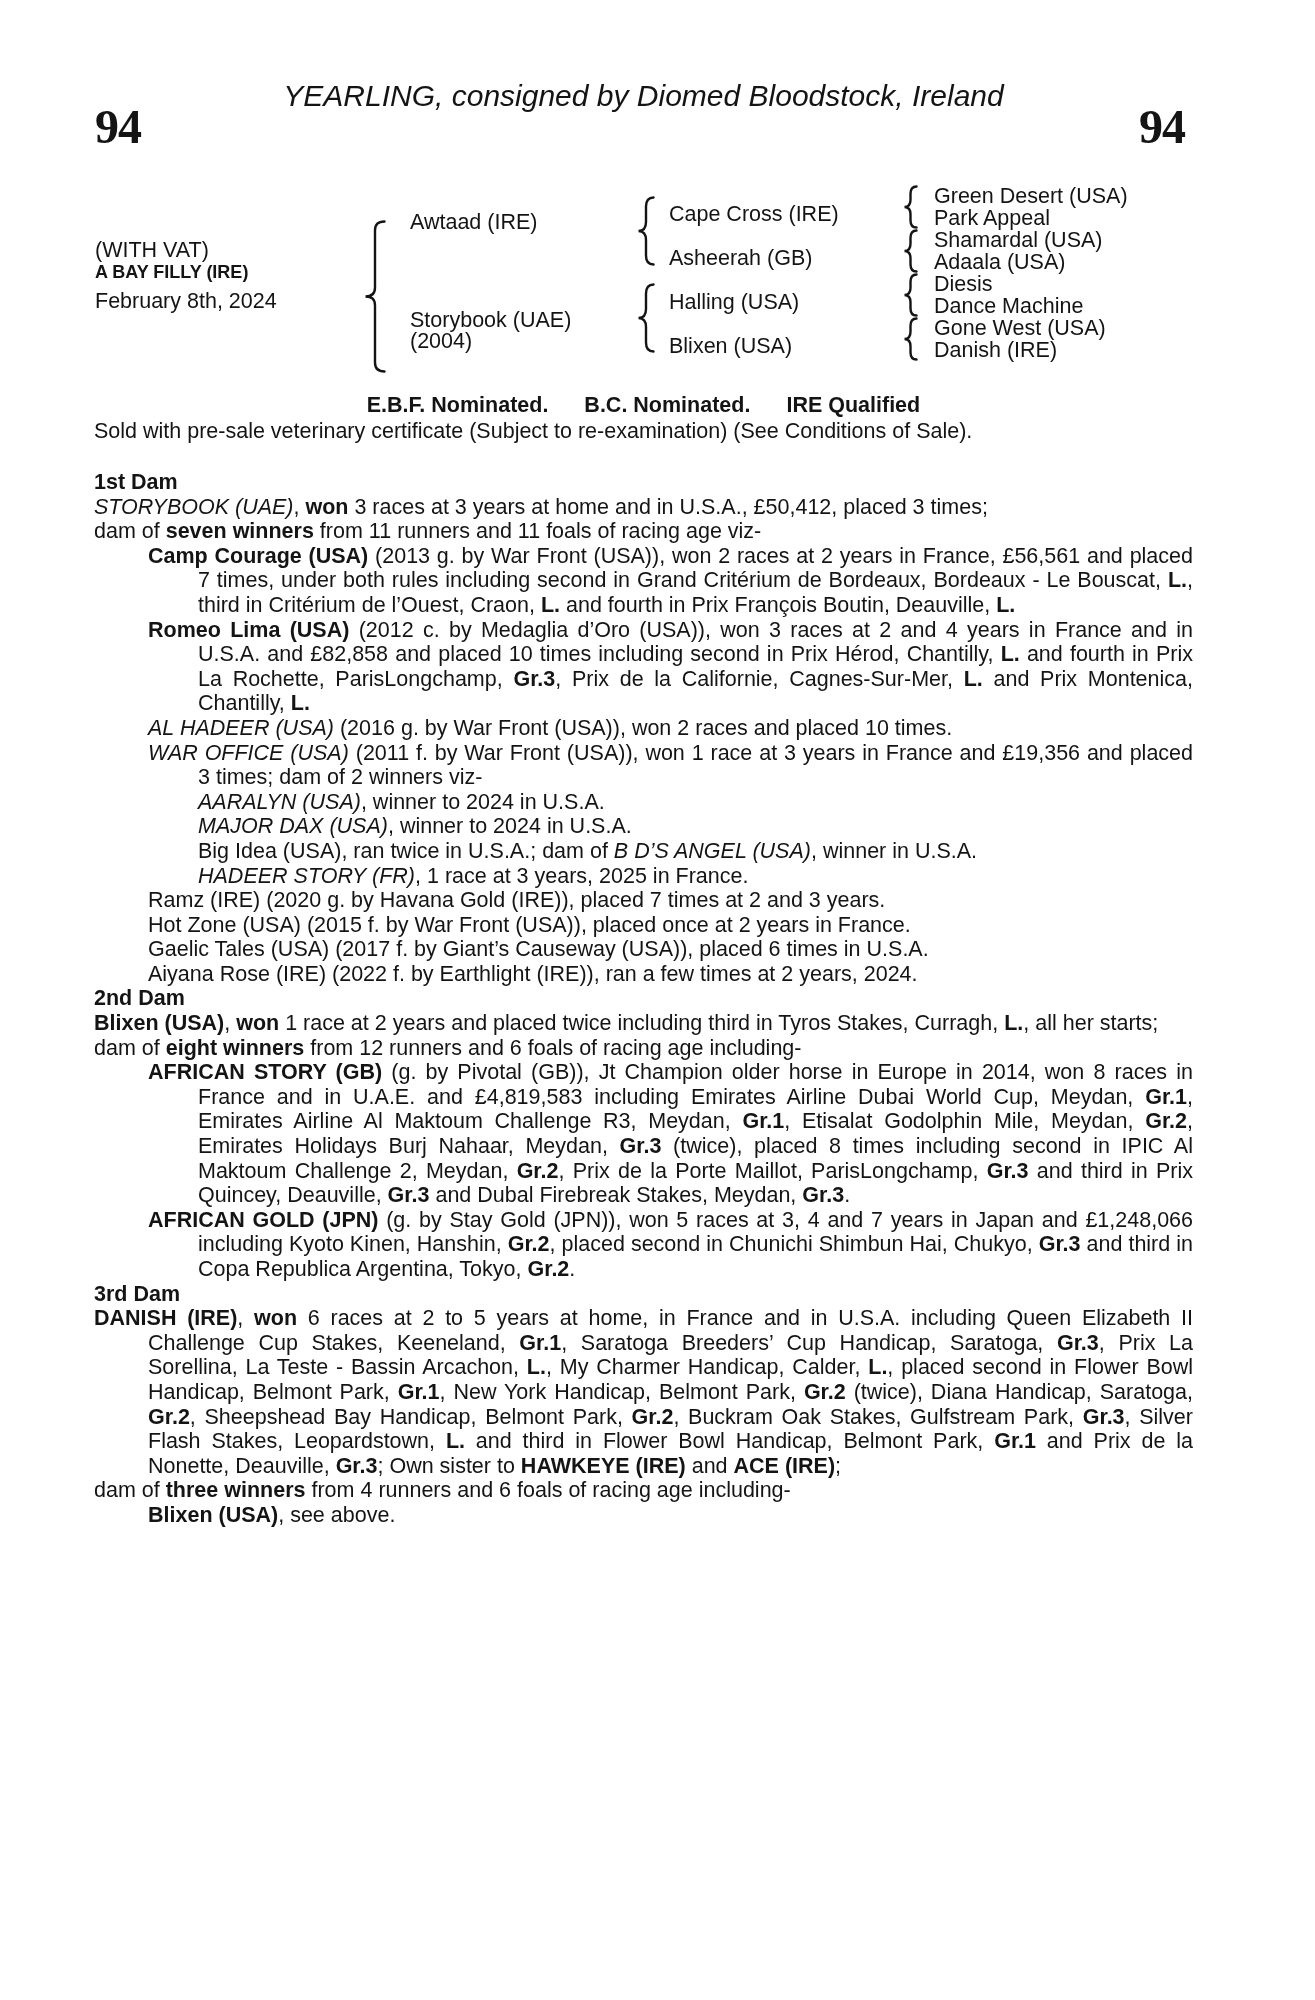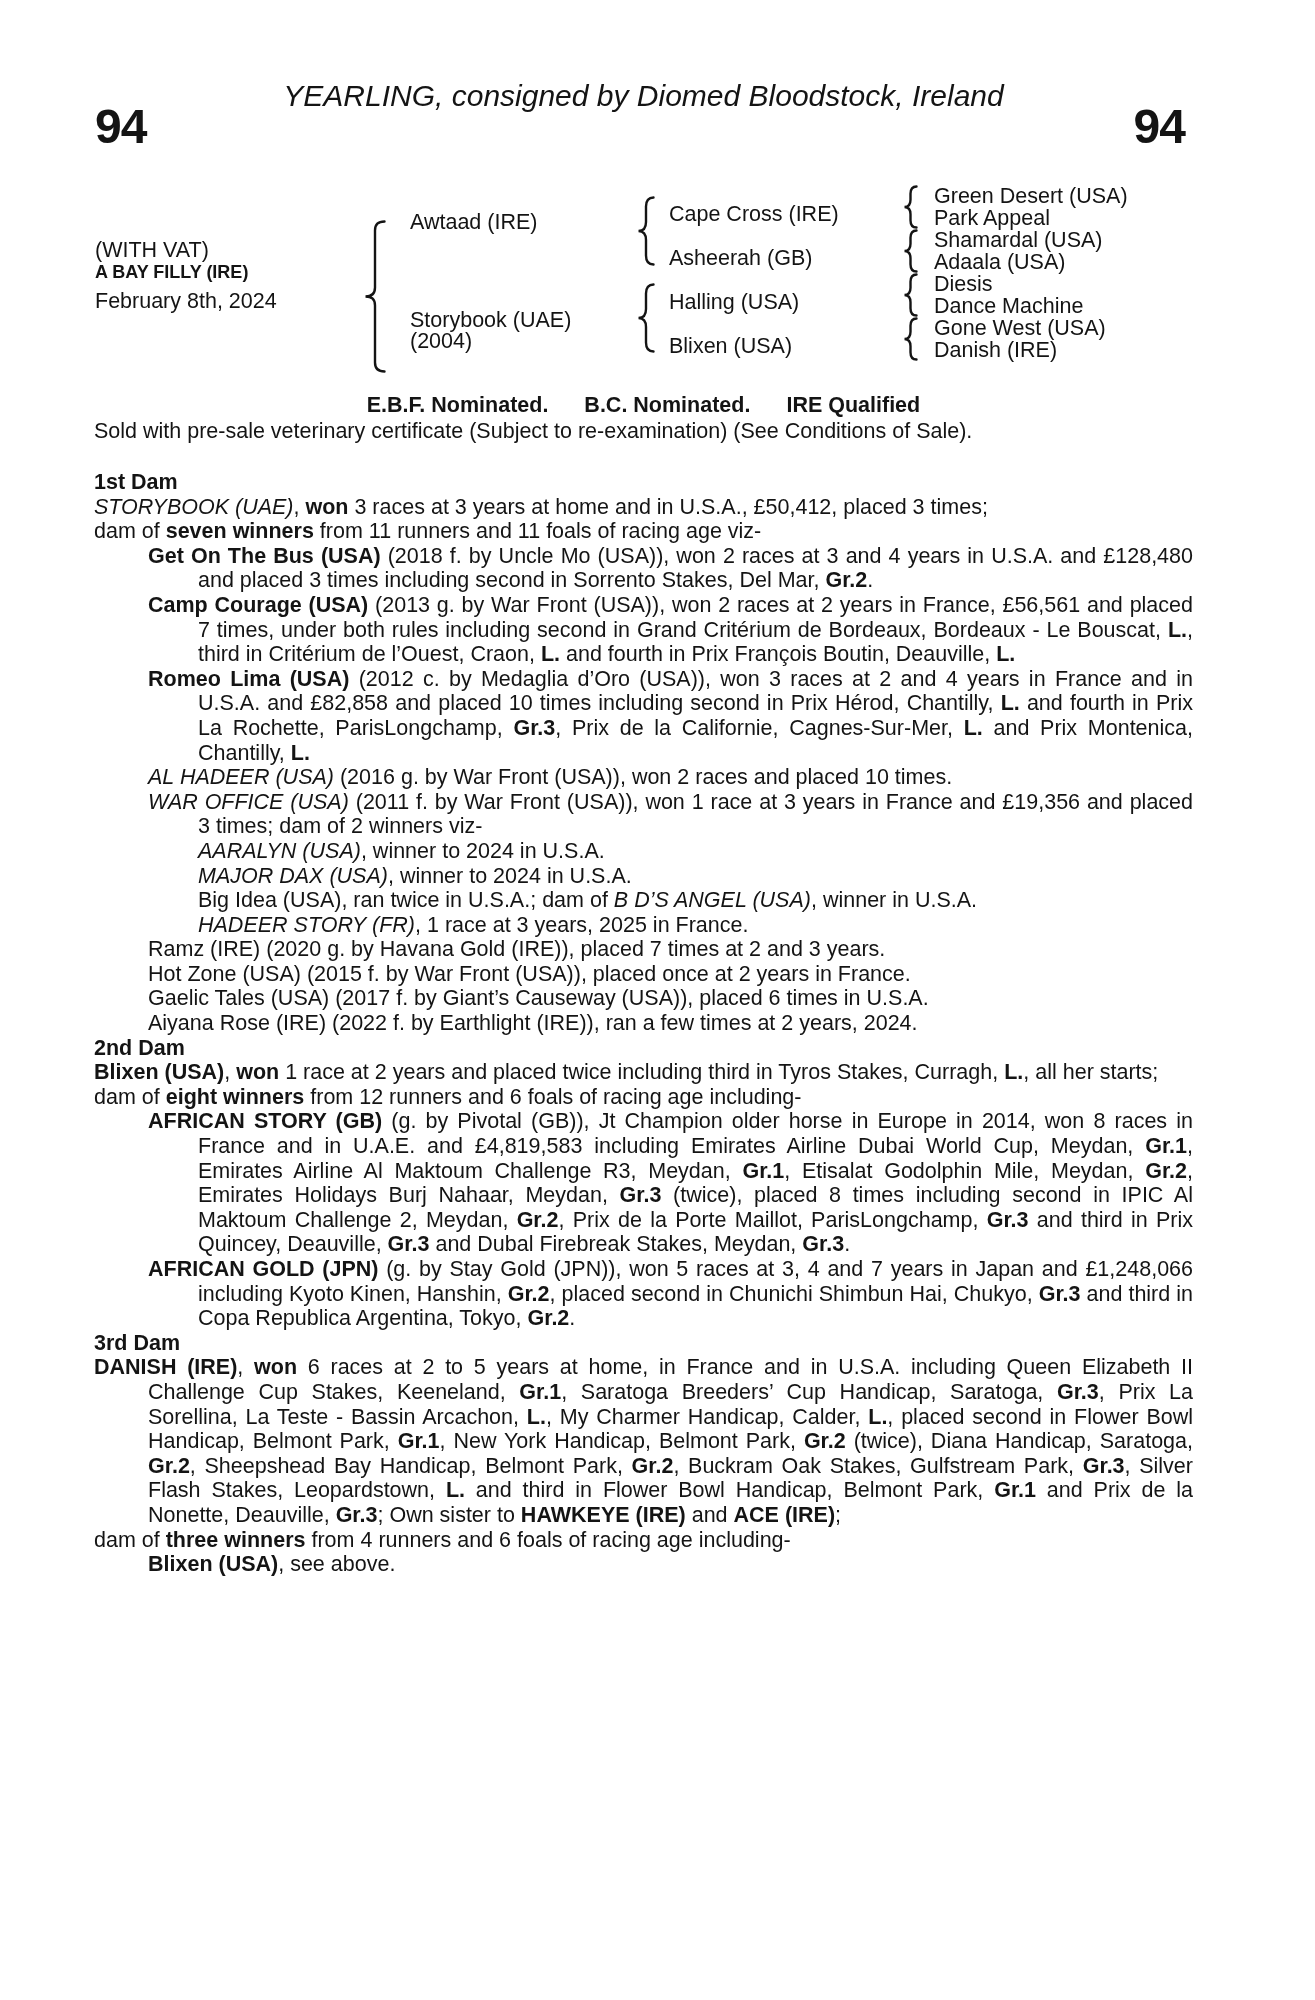--- a/index.html
+++ b/index.html
@@ -9,21 +9,21 @@
     background:#ffffff;
     color:#141414;
     font-family:"Liberation Sans","DejaVu Sans",sans-serif;
     font-size:21.5px;
     line-height:24.6px;
     overflow:hidden;
   }
   
   .abs{position:absolute;white-space:nowrap;}
   .consign{left:94px;right:122px;top:84px;text-align:center;font-style:italic;font-size:30px;}
-  .lot{font-size:48px;font-weight:bold;line-height:1;letter-spacing:-1px;}
+  .lot{font-size:48px;font-weight:bold;line-height:1;letter-spacing:-1px;font-family:Liberation Serif, serif;}
   .lot-left{left:95px;top:103px;}
   .lot-right{right:130px;top:103px;}
   .vat{left:95px;top:238px;}
   .horse-name{left:95px;top:260px;font-weight:bold;font-size:18px;}
   .foaled{left:95px;top:289px;}
   .sire{left:410px;top:210px;}
   .dam{left:410px;top:308px;}
   .dam-year{left:410px;top:329px;}
   .gen3{left:669px;margin-top:7px;}
   .gen4{left:934px;}
@@ -116,21 +116,20 @@
   <div class="flow">
     <div class="noms">
       <span>E.B.F. Nominated.</span><span>B.C. Nominated.</span><span>IRE Qualified</span>
     </div>
     <div class="sale-note">Sold with pre-sale veterinary certificate (Subject to re-examination) (See Conditions of Sale).</div>
     <div id="sections">
         <div class="section">
           <div class="dam-heading">1st Dam</div>
           <p class="p-dam"><span class="seg-i">STORYBOOK (UAE)</span><span>, </span><span class="seg-b">won</span><span> 3 races at 3 years at home and in U.S.A., £50,412, placed 3 times;</span></p>
           <p class="p-damof"><span>dam of </span><span class="seg-b">seven winners</span><span> from 11 runners and 11 foals of racing age viz-</span></p>
-          <p class="p-foal"><span class="seg-b">Get On The Bus (USA)</span><span> (2018 f. by Uncle Mo (USA)), won 2 races at 3 and 4 years in U.S.A. and £128,480 and placed 3 times including second in Sorrento Stakes, Del Mar, </span><span class="seg-b">Gr.2</span><span>.</span></p>
           <p class="p-foal"><span class="seg-b">Camp Courage (USA)</span><span> (2013 g. by War Front (USA)), won 2 races at 2 years in France, £56,561 and placed 7 times, under both rules including second in Grand Critérium de Bordeaux, Bordeaux - Le Bouscat, </span><span class="seg-b">L.</span><span>, third in Critérium de l’Ouest, Craon, </span><span class="seg-b">L.</span><span> and fourth in Prix François Boutin, Deauville, </span><span class="seg-b">L.</span></p>
           <p class="p-foal"><span class="seg-b">Romeo Lima (USA)</span><span> (2012 c. by Medaglia d’Oro (USA)), won 3 races at 2 and 4 years in France and in U.S.A. and £82,858 and placed 10 times including second in Prix Hérod, Chantilly, </span><span class="seg-b">L.</span><span> and fourth in Prix La Rochette, ParisLongchamp, </span><span class="seg-b">Gr.3</span><span>, Prix de la Californie, Cagnes-Sur-Mer, </span><span class="seg-b">L.</span><span> and Prix Montenica, Chantilly, </span><span class="seg-b">L.</span></p>
           <p class="p-foal"><span class="seg-i">AL HADEER (USA)</span><span> (2016 g. by War Front (USA)), won 2 races and placed 10 times.</span></p>
           <p class="p-foal"><span class="seg-i">WAR OFFICE (USA)</span><span> (2011 f. by War Front (USA)), won 1 race at 3 years in France and £19,356 and placed 3 times; dam of 2 winners viz-</span></p>
           <p class="p-sub"><span class="seg-i">AARALYN (USA)</span><span>, winner to 2024 in U.S.A.</span></p>
           <p class="p-sub"><span class="seg-i">MAJOR DAX (USA)</span><span>, winner to 2024 in U.S.A.</span></p>
           <p class="p-sub"><span>Big Idea (USA), ran twice in U.S.A.; dam of </span><span class="seg-i">B D’S ANGEL (USA)</span><span>, winner in U.S.A.</span></p>
           <p class="p-sub"><span class="seg-i">HADEER STORY (FR)</span><span>, 1 race at 3 years, 2025 in France.</span></p>
           <p class="p-foal"><span>Ramz (IRE) (2020 g. by Havana Gold (IRE)), placed 7 times at 2 and 3 years.</span></p>
           <p class="p-foal"><span>Hot Zone (USA) (2015 f. by War Front (USA)), placed once at 2 years in France.</span></p>

